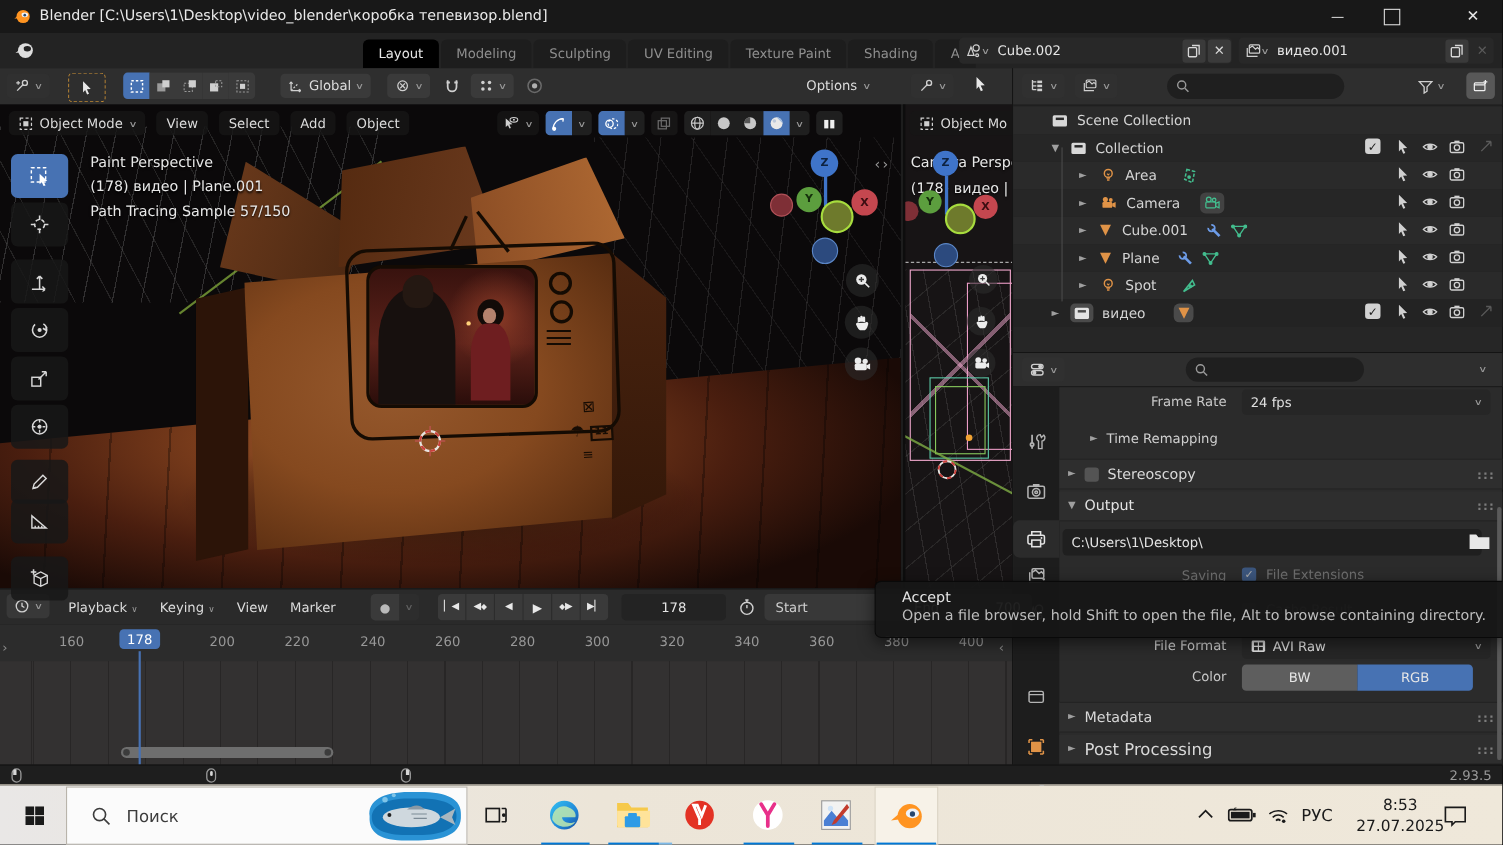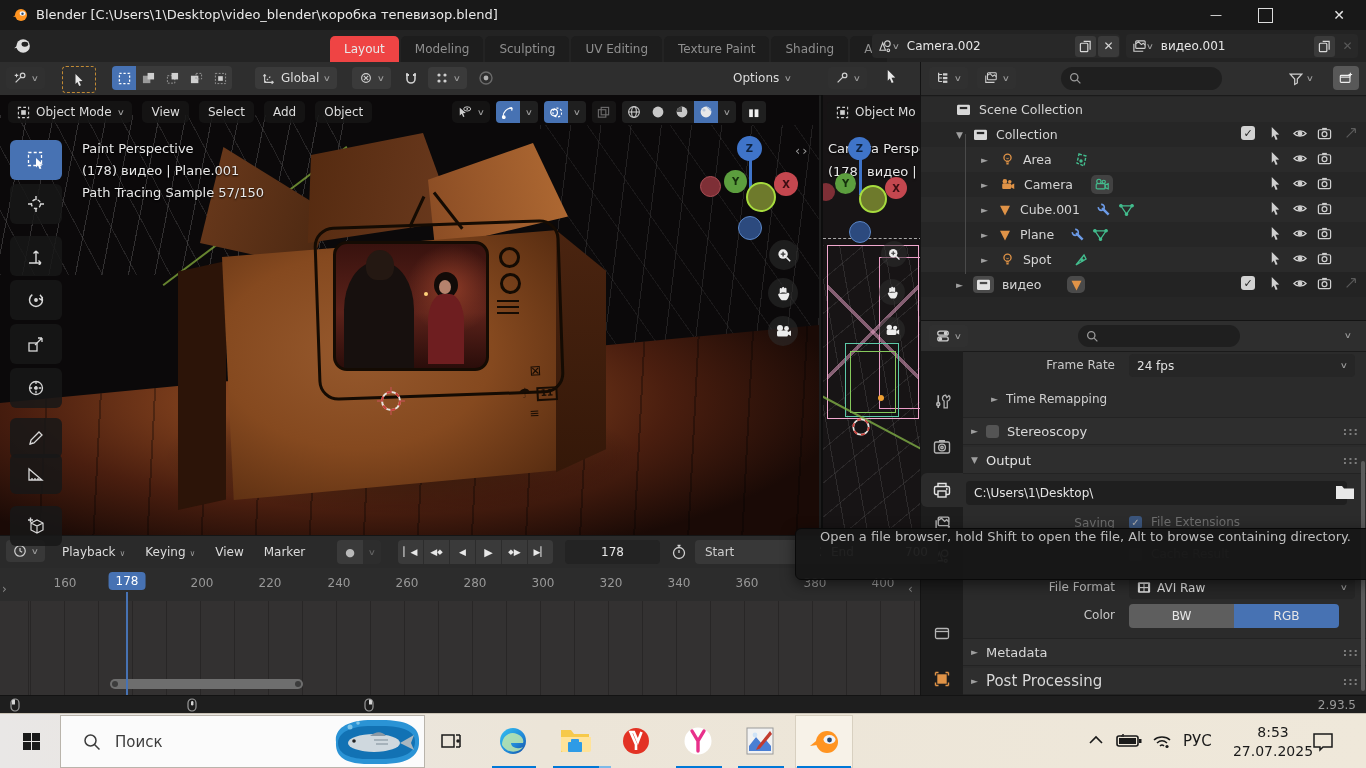--- a/index.html
+++ b/index.html
@@ -8,21 +8,21 @@
        -webkit-font-smoothing:antialiased;}
   .abs{position:absolute;}
   .row{display:flex;align-items:center;}
   .pill{background:#303030;border-radius:4px;height:22px;display:flex;align-items:center;padding:0 7px;gap:5px;color:#dedede;}
   .dkpill{background:rgba(22,22,22,.82);border-radius:5px;height:22px;display:flex;align-items:center;padding:0 9px;gap:6px;color:#dcdcdc;}
   .chv{font-size:8px;color:#9a9a9a;transform:scaleX(1.4);}
   .ic{display:inline-block;vertical-align:middle;}
   svg{display:block;}
   .mnu{padding:0 10px;color:#dcdcdc;}
   .tab{height:26px;display:flex;align-items:center;padding:0 14px;border-radius:5px 5px 0 0;color:#8f8f8f;background:#1d1d1d;margin-right:2px;}
-  .tab.active{background:#ef4444;color:#e8e8e8;}
+  .tab.active{background:#000000;color:#e8e8e8;}
   .tbtn{width:24px;height:24px;background:#3a3a3a;display:flex;align-items:center;justify-content:center;border-radius:0;}
   .tbtn.first{border-radius:4px 0 0 4px;} .tbtn.last{border-radius:0 4px 4px 0;}
   .tbtn.active{background:#4772b3;}
   .vbtn{width:24px;height:22px;background:rgba(35,35,35,.85);display:flex;align-items:center;justify-content:center;}
   .vbtn.active{background:#4772b3;}
   .olrow{position:absolute;left:0;width:446px;height:25px;display:flex;align-items:center;}
   .oltx{color:#d4d4d4;font-size:12.5px;}
   .togl{position:absolute;top:4px;}
   .exp{color:#9f9f9f;font-size:9px;}
   .ffield{background:#262626;border-radius:4px;height:23px;display:flex;align-items:center;padding:0 8px;color:#e0e0e0;}
@@ -76,21 +76,21 @@
 
     <div class="abs row" style="left:872px;top:4px;width:248px;height:24px;background:#282828;border-radius:4px;">
       <span class="ic" style="margin-left:6px;">
         <svg width="15" height="15" viewBox="0 0 16 16" fill="none" stroke="#cfcfcf" stroke-width="1.2">
             <circle cx="10" cy="5" r="3"></circle>
             <path d="M5 4 L8 12 H2 Z"></path>
             <circle cx="11" cy="12" r="1.4"></circle>
           </svg>
       </span>
       <span class="chv">∨</span>
-      <span style="margin-left:8px;color:#e6e6e6;">Camera.002</span>
+      <span style="margin-left:8px;color:#e6e6e6;">Cube.002</span>
       <span class="ic" style="margin-left:auto;margin-right:2px;background:#3a3a3a;border-radius:3px;padding:4px;">
         <svg width="13" height="13" viewBox="0 0 14 14" fill="none" stroke="#d8d8d8" stroke-width="1.3">
             <rect x="1.5" y="3.5" width="8" height="9" rx="1"></rect>
             <path d="M5 1.5 h7 v9"></path>
           </svg>
       </span>
       <span style="background:#3a3a3a;border-radius:3px;width:21px;height:21px;display:flex;align-items:center;justify-content:center;margin-right:1px;color:#d8d8d8;">✕</span>
     </div>
 
     <div class="abs row" style="left:1126px;top:4px;width:232px;height:24px;background:#282828;border-radius:4px;">
@@ -1068,20 +1068,21 @@
     <span class="abs ic" style="left:364px;top:2px;">
         <svg width="10" height="14" viewBox="0 0 10 14">
           <rect x="1" y="1" width="8" height="12" rx="4" fill="none" stroke="#9a9a9a" stroke-width="1.2"></rect>
           <path d="M8 2.5 a3 3 0 0 0 -3 -1 v5 H8 Z" fill="#d6d6d6"></path>
         </svg>
       </span>
     <span class="abs" style="right:10px;top:2px;color:#9a9a9a;">2.93.5</span>
   </div>
 
   <div class="abs" style="left:795px;top:528px;width:571px;height:50px;background:rgba(22,22,22,.94);border:1px solid #090909;border-radius:6px 0 0 6px;box-shadow:0 4px 14px rgba(0,0,0,.5);z-index:50;">
+    <div style="margin:7px 0 2px 24px;color:#e4e4e4;font-size:13px;">Accept</div>
     <div style="margin-left:24px;color:#bdbdbd;font-size:13px;">Open a file browser, hold Shift to open the file, Alt to browse containing directory.</div>
   </div>
 
   <div class="abs" style="left:10px;top:236px;width:52px;z-index:20;">
     <div class="abs" style="left:0;top:-96px;width:52px;height:40px;background:#4772b3;border-radius:6px;display:flex;align-items:center;justify-content:center;">
       <svg width="18" height="18" viewBox="0 0 18 18" fill="none">
           <rect x="1.5" y="1.5" width="13" height="13" stroke="#fff" stroke-width="1.3" stroke-dasharray="3 2.2"></rect>
           <polygon points="9,7 16,13.5 12.6,13.8 14.4,17.6 12.6,18 11,14.6 9,16.6" fill="#fff"></polygon>
         </svg>
     </div>

